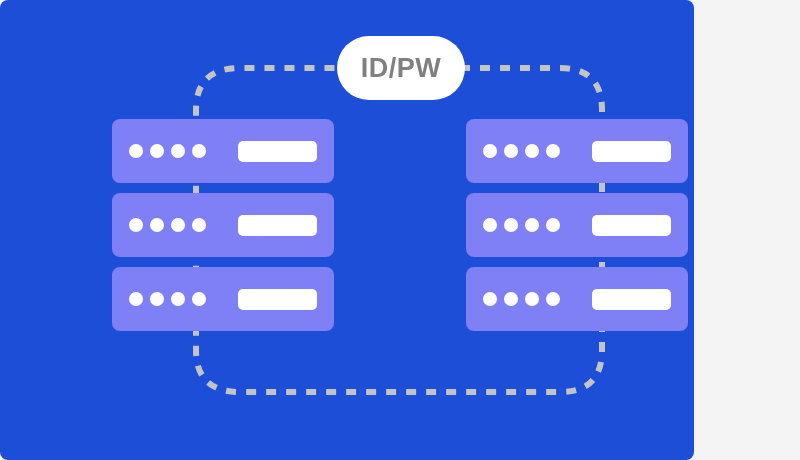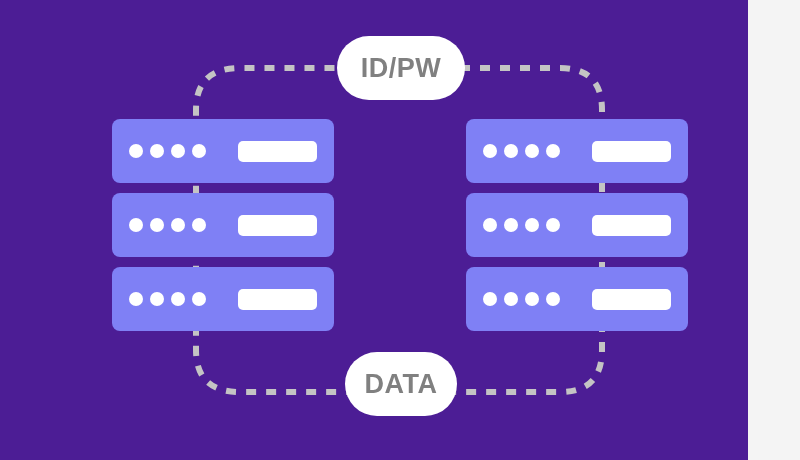--- a/index.html
+++ b/index.html
@@ -10,23 +10,24 @@
   body {
     width: 800px;
     height: 460px;
     background: #f4f4f4;
     font-family: "Liberation Sans", sans-serif;
     overflow: hidden;
   }
 
   #diagram {
     position: relative;
-    width: 748px;
+    width: 694px;
     height: 460px;
-    background: #4c1d95;
+    background: #1d4ed8;
+    border-radius: 8px;
   }
 
   
   .connector-layer {
     position: absolute;
     left: 0;
     top: 0;
     width: 800px;
     height: 460px;
     z-index: 1;
@@ -176,15 +177,14 @@
         <span class="led"></span>
         <span class="led"></span>
         <span class="led"></span>
       </div>
       <div class="slot-bar"></div>
     </div>
   </div>
 
   <div class="pill top">ID/PW</div>
 
-  <div class="pill bottom">DATA</div>
 
 </div>
 
 </body></html>

